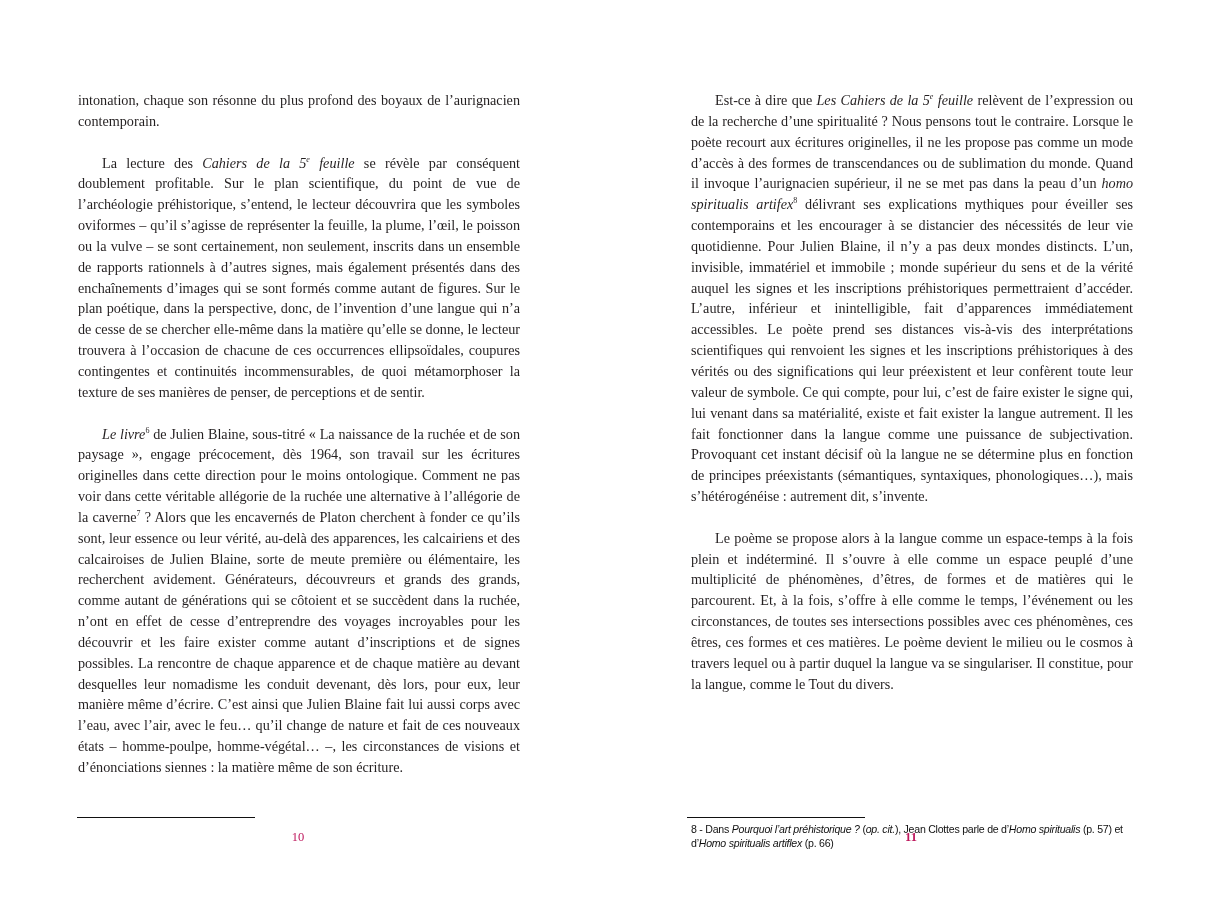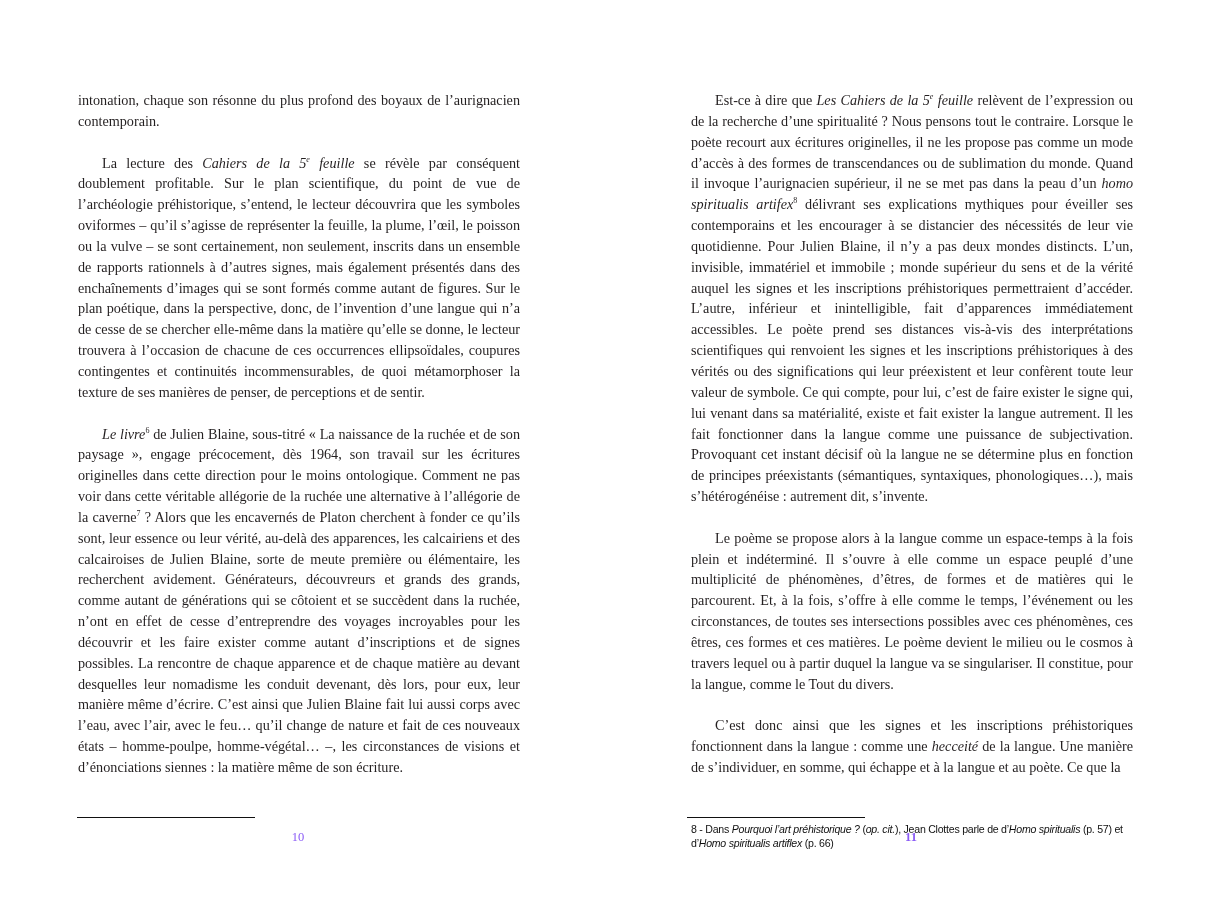--- a/index.html
+++ b/index.html
@@ -44,21 +44,21 @@
   .page.right .fn-rule { left: 687px; top: 801px; }
   .footnotes .fn { margin: 0; padding-top: 0; }
   .footnotes .fn:first-child { margin-top: 5px; }
   .page-number {
     position: absolute;
     top: 814px;
     width: 40px;
     text-align: center;
     font-family: "Liberation Serif", "DejaVu Serif", serif;
     font-size: 12.5px;
-    color: #8b5cf6;
+    color: #be185d;
   }
   .page.left .page-number { left: 278px; }
   .page.right .page-number { left: 286px; font-weight: bold; }
 </style>
 </head>
 <body>
 
 <div class="page left">
   <div class="text-block">
       <p class="para no-indent">intonation, chaque son résonne du plus profond des boyaux de l’aurignacien contemporain.</p>
@@ -68,20 +68,19 @@
   <div class="fn-rule" style="left:77px;"></div>
   <div class="footnotes">
     </div>
   <div class="page-number">10</div>
 </div>
 
 <div class="page right">
   <div class="text-block">
       <p class="para">Est-ce à dire que <i>Les Cahiers de la 5</i><i><sup>e</sup></i><i> feuille</i> relèvent de l’expression ou de la recherche d’une spiritualité ? Nous pensons tout le contraire. Lorsque le poète recourt aux écritures originelles, il ne les propose pas comme un mode d’accès à des formes de transcendances ou de sublimation du monde. Quand il invoque l’aurignacien supérieur, il ne se met pas dans la peau d’un <i>homo spiritualis artifex</i><sup>8</sup> délivrant ses explications mythiques pour éveiller ses contemporains et les encourager à se distancier des nécessités de leur vie quotidienne. Pour Julien Blaine, il n’y a pas deux mondes distincts. L’un, invisible, immatériel et immobile ; monde supérieur du sens et de la vérité auquel les signes et les inscriptions préhistoriques permettraient d’accéder. L’autre, inférieur et inintelligible, fait d’apparences immédiatement accessibles. Le poète prend ses distances vis-à-vis des interprétations scientifiques qui renvoient les signes et les inscriptions préhistoriques à des vérités ou des significations qui leur préexistent et leur confèrent toute leur valeur de symbole. Ce qui compte, pour lui, c’est de faire exister le signe qui, lui venant dans sa matérialité, existe et fait exister la langue autrement. Il les fait fonctionner dans la langue comme une puissance de subjectivation. Provoquant cet instant décisif où la langue ne se détermine plus en fonction de principes préexistants (sémantiques, syntaxiques, phonologiques…), mais s’hétérogénéise : autrement dit, s’invente.</p>
       <p class="para">Le poème se propose alors à la langue comme un espace-temps à la fois plein et indéterminé. Il s’ouvre à elle comme un espace peuplé d’une multiplicité de phénomènes, d’êtres, de formes et de matières qui le parcourent. Et, à la fois, s’offre à elle comme le temps, l’événement ou les circonstances, de toutes ses intersections possibles avec ces phénomènes, ces êtres, ces formes et ces matières. Le poème devient le milieu ou le cosmos à travers lequel ou à partir duquel la langue va se singulariser. Il constitue, pour la langue, comme le Tout du divers.</p>
-      <p class="para">C’est donc ainsi que les signes et les inscriptions préhistoriques fonctionnent dans la langue : comme une <i>hecceité</i> de la langue. Une manière de s’individuer, en somme, qui échappe et à la langue et au poète. Ce que la</p>
     </div>
   <div class="fn-rule" style="left:82px;"></div>
   <div class="footnotes">
       <p class="fn">8 - Dans <i>Pourquoi l’art préhistorique ?</i> (<i>op. cit.</i>), Jean Clottes parle de d’<i>Homo spiritualis</i> (p. 57) et d’<i>Homo spiritualis artiflex</i> (p. 66)</p>
     </div>
   <div class="page-number">11</div>
 </div>
 
 </body></html>

